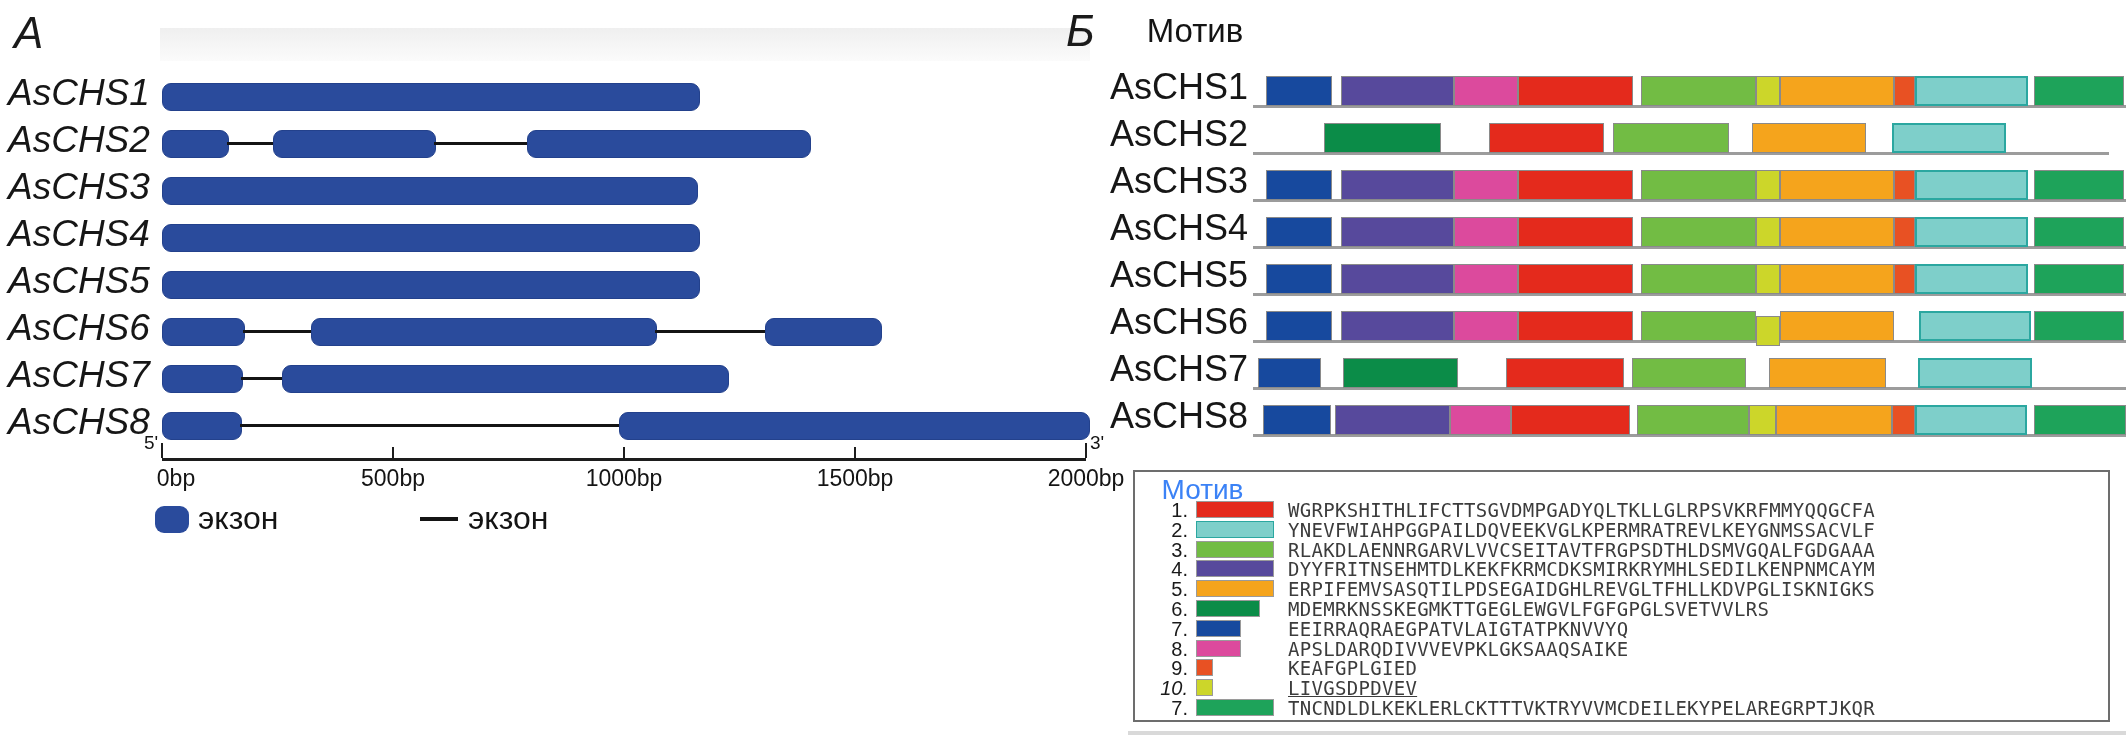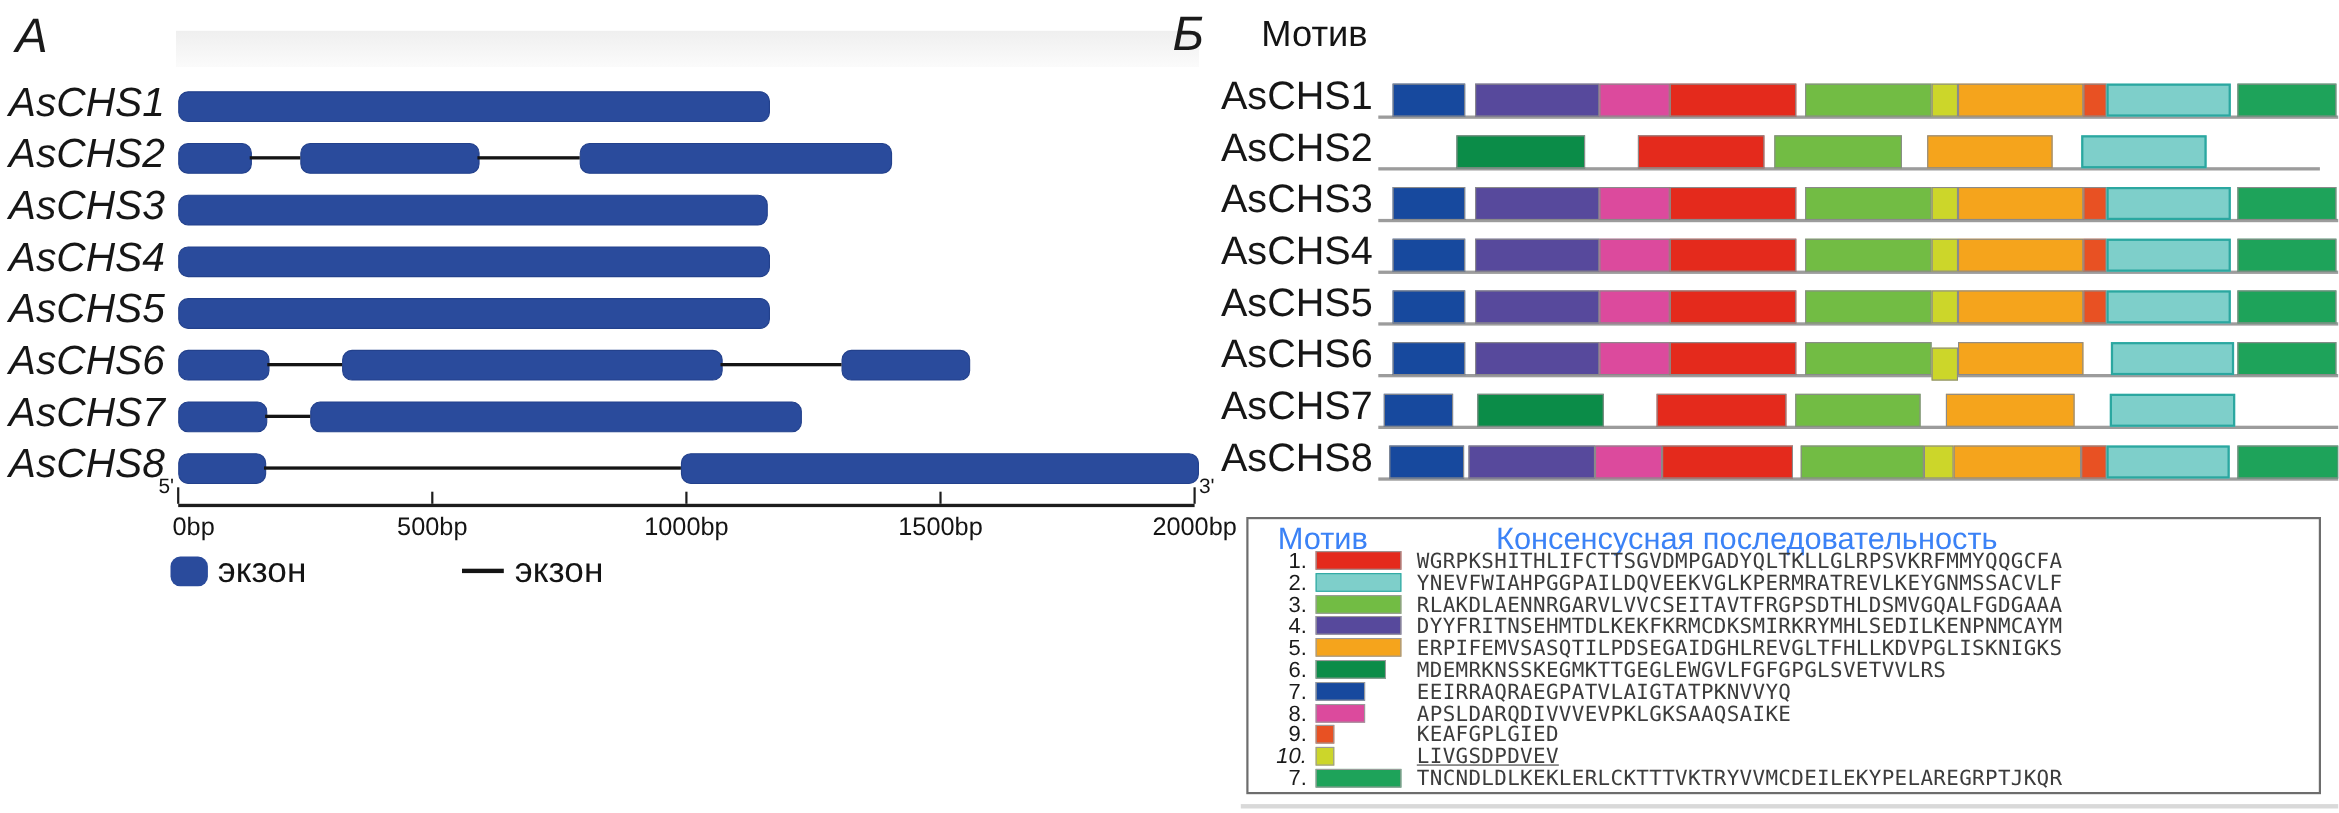--- a/index.html
+++ b/index.html
@@ -173,21 +173,20 @@
       <div class="motif-box" style="left: 1749px; top: 405px; width: 27px; background: rgb(204, 214, 42);"></div>
       <div class="motif-box" style="left: 1776px; top: 405px; width: 116px; background: rgb(245, 164, 28);"></div>
       <div class="motif-box" style="left: 1892px; top: 405px; width: 23px; background: rgb(232, 81, 35);"></div>
       <div class="motif-box" style="left: 1915px; top: 405px; width: 112px; background: rgb(126, 207, 202); border: 2px solid rgb(43, 167, 160);"></div>
       <div class="motif-box" style="left: 2034px; top: 405px; width: 92px; background: rgb(30, 163, 90);"></div>
     </div>
 
   <div class="table-box abs" style="left:1133px;top:470px;width:977px;height:252px;"></div>
   <div class="shadow-strip abs" style="left:1128px;top:731px;width:998px;height:4px;"></div>
   <div class="thdr abs" style="left:1140px;top:474px;width:125px;">Мотив</div>
-  <div class="thdr abs" style="left:1288px;top:474px;width:600px;">Консенсусная последовательность</div>
   <div id="motifRows">
       <div class="mot-num" style="left: 1138px; top: 499px; width: 50px;">1.</div>
       <div class="mot-swatch" style="left: 1196px; top: 501px; width: 78px; background: rgb(228, 42, 28);"></div>
       <div class="mot-seq" style="left: 1288px; top: 501px;">WGRPKSHITHLIFCTTSGVDMPGADYQLTKLLGLRPSVKRFMMYQQGCFA</div>
       <div class="mot-num" style="left: 1138px; top: 518.8px; width: 50px;">2.</div>
       <div class="mot-swatch" style="left: 1196px; top: 520.8px; width: 78px; background: rgb(126, 207, 202); border: 1px solid rgb(43, 167, 160);"></div>
       <div class="mot-seq" style="left: 1288px; top: 520.8px;">YNEVFWIAHPGGPAILDQVEEKVGLKPERMRATREVLKEYGNMSSACVLF</div>
       <div class="mot-num" style="left: 1138px; top: 538.6px; width: 50px;">3.</div>
       <div class="mot-swatch" style="left: 1196px; top: 540.6px; width: 78px; background: rgb(114, 188, 68);"></div>
       <div class="mot-seq" style="left: 1288px; top: 540.6px;">RLAKDLAENNRGARVLVVCSEITAVTFRGPSDTHLDSMVGQALFGDGAAA</div>

